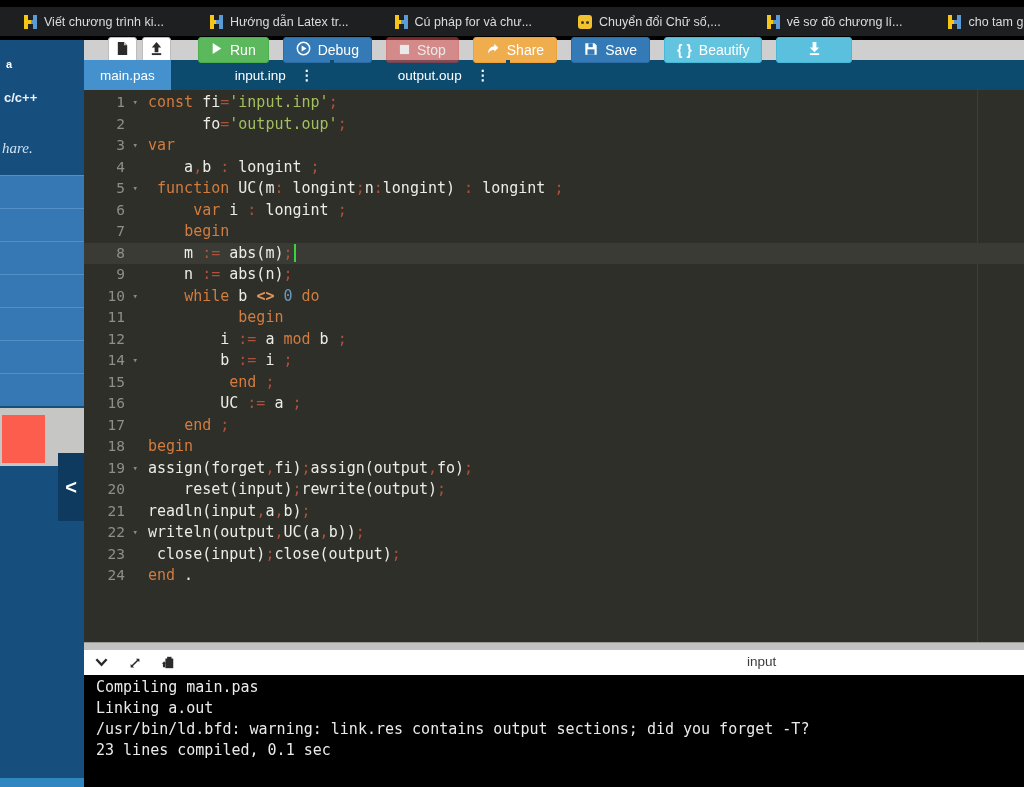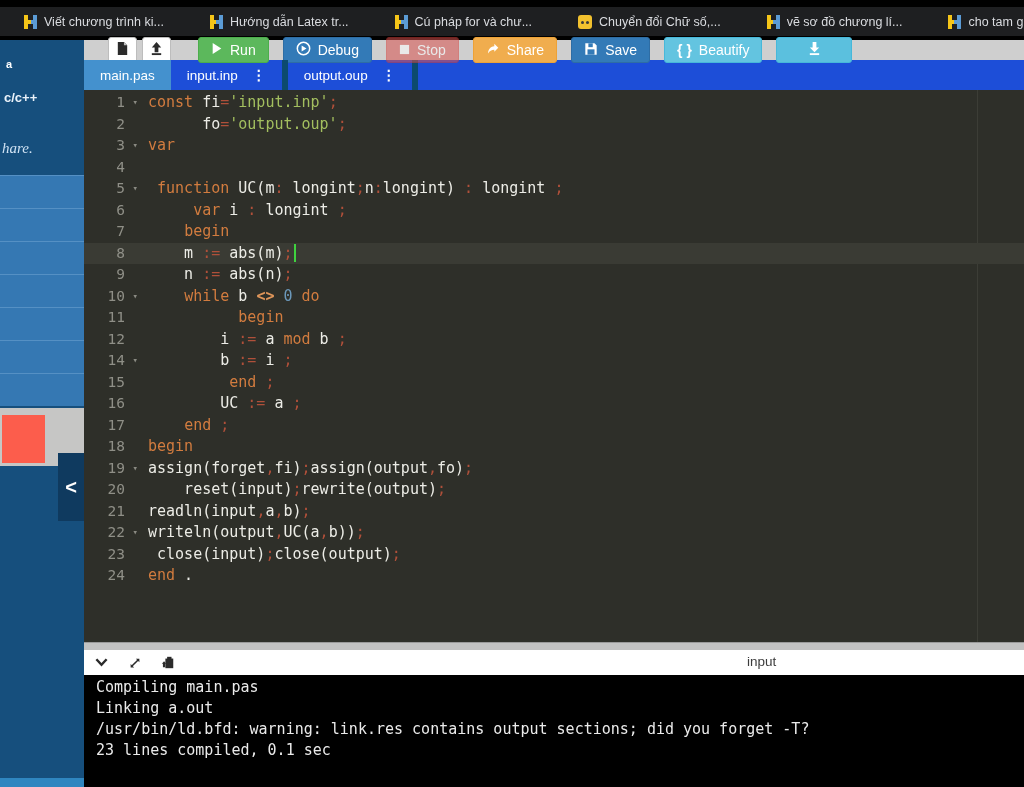--- a/index.html
+++ b/index.html
@@ -49,23 +49,23 @@
   .btn-run      { background:#5cb85c; border-color:#4cae4c; }
   .btn-debug    { background:#337ab7; border-color:#2e6da4; }
   .btn-stop     { background:#d9534f; border-color:#d43f3a; opacity:.55; }
   .btn-share    { background:#f0ad4e; border-color:#eea236; }
   .btn-save     { background:#337ab7; border-color:#2e6da4; }
   .btn-beautify { background:#63c4e0; border-color:#46b8da; }
   .btn-dl       { background:#5bc0de; border-color:#46b8da; width:76px; justify-content:center; }
   .brace { font-weight:bold; font-size:14px; }
 
   
-  #tabbar { height:30px; background:#1d4ed8; display:flex; }
+  #tabbar { height:30px; background:#0c4a6e; display:flex;gap:48px; }
   .tab { display:flex; align-items:center; padding:0 16px; color:#fff; font-size:13.5px;
-         border-right:6px solid #0c4a6e; cursor:pointer; }
+         border-right:4px solid #0c4a6e; cursor:pointer; }
   .tab.active { background:#4491ce; border-right:none; }
   .tab .dots { margin-left:14px; font-weight:bold; font-size:14px; cursor:pointer; line-height:1; }
 
   
   #editor { position:relative; height:552px; background:#2e2f29; overflow:hidden;
             font-family:"DejaVu Sans Mono", monospace; font-size:15px; padding-top:2px; }
   #print-margin { position:absolute; left:893px; top:0; bottom:0; width:1px; background:#3c3d36; }
   .line { display:flex; height:21.5px; line-height:21.5px; position:relative; }
   .line.active { background:#3a3b34; }
   .gut { width:58px; flex:0 0 auto; text-align:right; padding-right:17px; color:#8f8f87; font-size:14.5px; position:relative; }
@@ -245,20 +245,21 @@
           <div class="line">
             <div class="gut">2</div>
             <div class="code"><span class="tok-t">      fo</span><span class="tok-o">=</span><span class="tok-s">'output.oup'</span><span class="tok-o">;</span></div>
           </div>
           <div class="line">
             <div class="gut">3<span class="fold">▾</span></div>
             <div class="code"><span class="tok-k">var</span></div>
           </div>
           <div class="line">
             <div class="gut">4</div>
+            <div class="code"><span class="tok-t">    a</span><span class="tok-o">,</span><span class="tok-t">b </span><span class="tok-o">:</span><span class="tok-t"> longint </span><span class="tok-o">;</span></div>
           </div>
           <div class="line">
             <div class="gut">5<span class="fold">▾</span></div>
             <div class="code"><span class="tok-t"> </span><span class="tok-k">function</span><span class="tok-t"> UC(m</span><span class="tok-o">:</span><span class="tok-t"> longint</span><span class="tok-o">;</span><span class="tok-t">n</span><span class="tok-o">:</span><span class="tok-t">longint) </span><span class="tok-o">:</span><span class="tok-t"> longint </span><span class="tok-o">;</span></div>
           </div>
           <div class="line">
             <div class="gut">6</div>
             <div class="code"><span class="tok-t">     </span><span class="tok-k">var</span><span class="tok-t"> i </span><span class="tok-o">:</span><span class="tok-t"> longint </span><span class="tok-o">;</span></div>
           </div>
           <div class="line">

